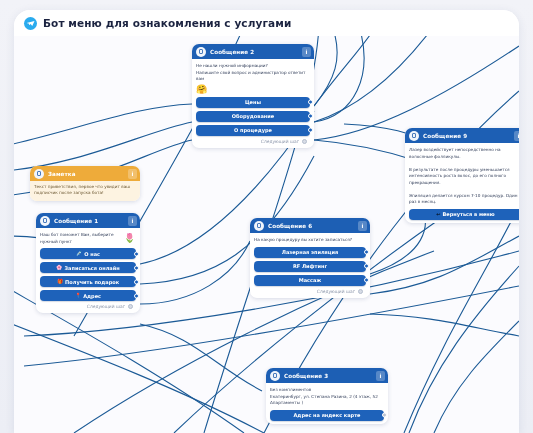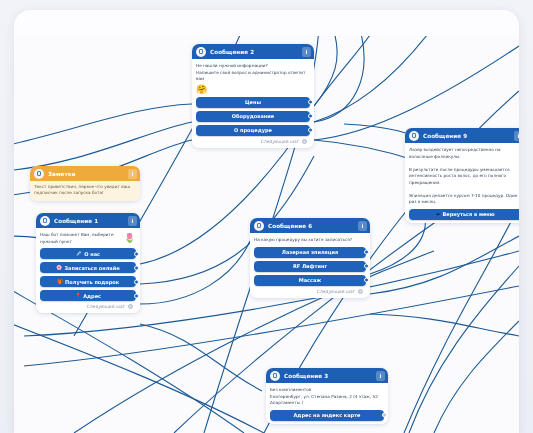--- a/index.html
+++ b/index.html
@@ -121,20 +121,24 @@
     background:#fdf3e1;border-radius:0 0 7px 7px;padding:3px 4px 4px 4px;
   }
   .note-text{font-size:4.2px;line-height:1.5;color:#6a5630;white-space:pre-line;}
 </style>
 </head>
 <body>
 
 <div class="app">
   <div class="window">
 
+    <div class="titlebar">
+      <span class="tg-icon"></span>
+      <span class="title">Бот меню для ознакомления с услугами</span>
+    </div>
 
     <div class="canvas">
 
       <svg class="edges" viewBox="0 0 505 397" preserveAspectRatio="none">
         <g fill="none" stroke="#1b5a96" stroke-width="1.1">
           <path d="M -10 110 C 60 95, 120 70, 178 68"></path>
           <path d="M -10 135 C 70 128, 130 96, 178 86"></path>
           <path d="M -10 160 C 80 150, 140 112, 178 104"></path>
           <path d="M 300 70 C 330 30, 350 10, 362 -10"></path>
           <path d="M 300 70 C 320 45, 330 22, 318 -10"></path>

